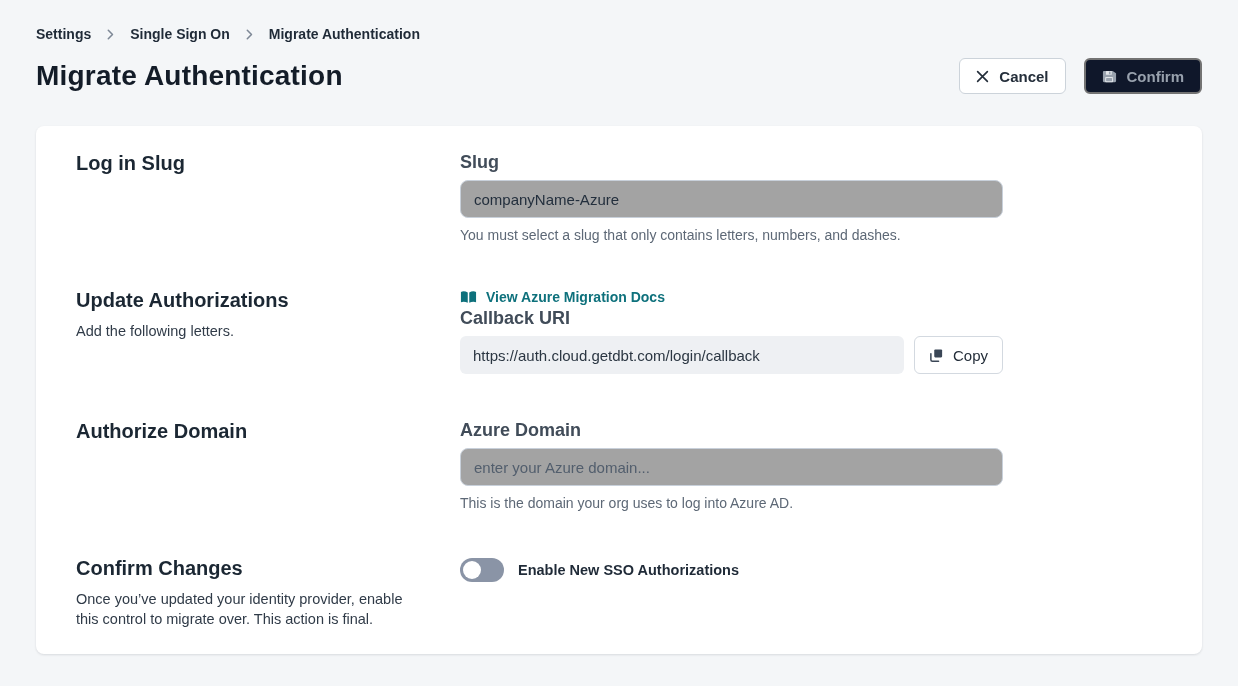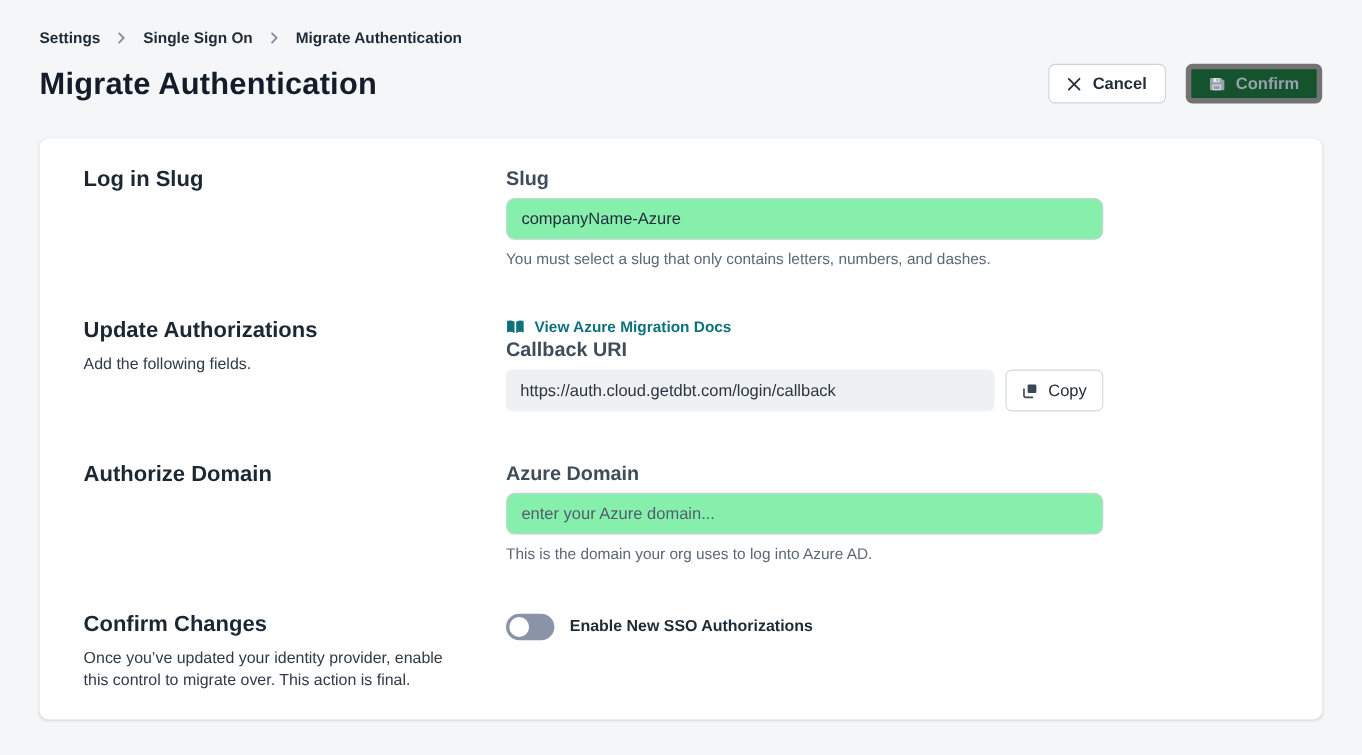--- a/index.html
+++ b/index.html
@@ -18,39 +18,39 @@
   .title-row { display: flex; justify-content: space-between; align-items: center; margin-top: 16px; }
   h1 { font-size: 28px; font-weight: 700; color: #131c28; letter-spacing: .2px; }
   .actions { display: flex; gap: 18px; }
   .btn {
     height: 36px; border-radius: 6px; font-size: 15px; padding: 0 16px;
     display: inline-flex; align-items: center; gap: 10px; cursor: pointer;
     font-family: "Liberation Sans", sans-serif;
     font-weight: bold;
   }
   .btn-cancel { background: #ffffff; border: 1px solid #ccd3da; color: #242e3a; }
-  .btn-confirm { background: #14532d; border: 5px solid #737373; color: #98a1ad; cursor: default; }
+  .btn-confirm { background: #0f172a; border: 2px solid #737373; color: #98a1ad; cursor: default; }
   .card {
     margin: 32px 36px 0 36px;
     background: #ffffff;
     border-radius: 8px;
     box-shadow: 0 1px 2px rgba(16,24,40,.05), 0 1px 3px rgba(16,24,40,.07);
     padding: 26px 40px 24px 40px;
     height: 528px;
   }
   .row { display: flex; align-items: flex-start; margin-bottom: 46px; }
   .row:last-child { margin-bottom: 0; }
   .col-left { width: 384px; flex-shrink: 0; }
   .col-right { width: 543px; flex-shrink: 0; }
   h2 { font-size: 20px; font-weight: 700; color: #1b2733; }
   .section-sub { margin-top: 9px; font-size: 14.5px; color: #303b48; line-height: 20px; max-width: 336px; }
   .field-label { font-size: 18px; font-weight: 700; color: #414c59; margin-bottom: 7px; }
   .text-input {
     width: 100%; height: 38px; border: 1px solid #c8d0da; border-radius: 8px;
-    padding: 0 13px; font-size: 15px; color: #232f3d; background: #86efac;
+    padding: 0 13px; font-size: 15px; color: #232f3d; background: #a3a3a3;
     font-family: "Liberation Sans", sans-serif; outline: none;
   }
   .text-input::placeholder { color: #525e6d; opacity: 1; }
   .helper { margin-top: 9px; font-size: 14px; color: #5d6876; }
   .docs-link-row { display: flex; align-items: center; gap: 9px; margin-bottom: 3px; cursor: pointer; }
   .docs-link { font-size: 14px; font-weight: 700; color: #0e717c; text-decoration: none; }
   .callback-row { display: flex; gap: 10px; }
   .readonly-field {
     flex: 1; background: #eef0f3; border-radius: 6px; height: 38px;
     display: flex; align-items: center; padding: 0 13px; font-size: 15px; color: #2b3642;
@@ -122,21 +122,21 @@
     <div class="col-right">
       <div class="field-label">Slug</div>
       <input class="text-input" type="text" value="companyName-Azure" style="">
       <div class="helper">You must select a slug that only contains letters, numbers, and dashes.</div>
     </div>
   </div>
 
   <div class="row">
     <div class="col-left">
       <h2>Update Authorizations</h2>
-      <div class="section-sub">Add the following fields.</div>
+      <div class="section-sub">Add the following letters.</div>
     </div>
     <div class="col-right">
       <div class="docs-link-row">
         <span>
           <svg width="17" height="14" viewBox="0 0 18 14">
             <path d="M1 1.6C3.2.5 5.8.8 8.2 2.3v10.9C5.8 11.8 3.2 11.5 1 12.5z" fill="#0e717c"></path>
             <path d="M17 1.6C14.8.5 12.2.8 9.8 2.3v10.9c2.4-1.4 5-1.7 7.2-.7z" fill="#0e717c"></path>
           </svg>
         </span>
         <a class="docs-link">View Azure Migration Docs</a>

